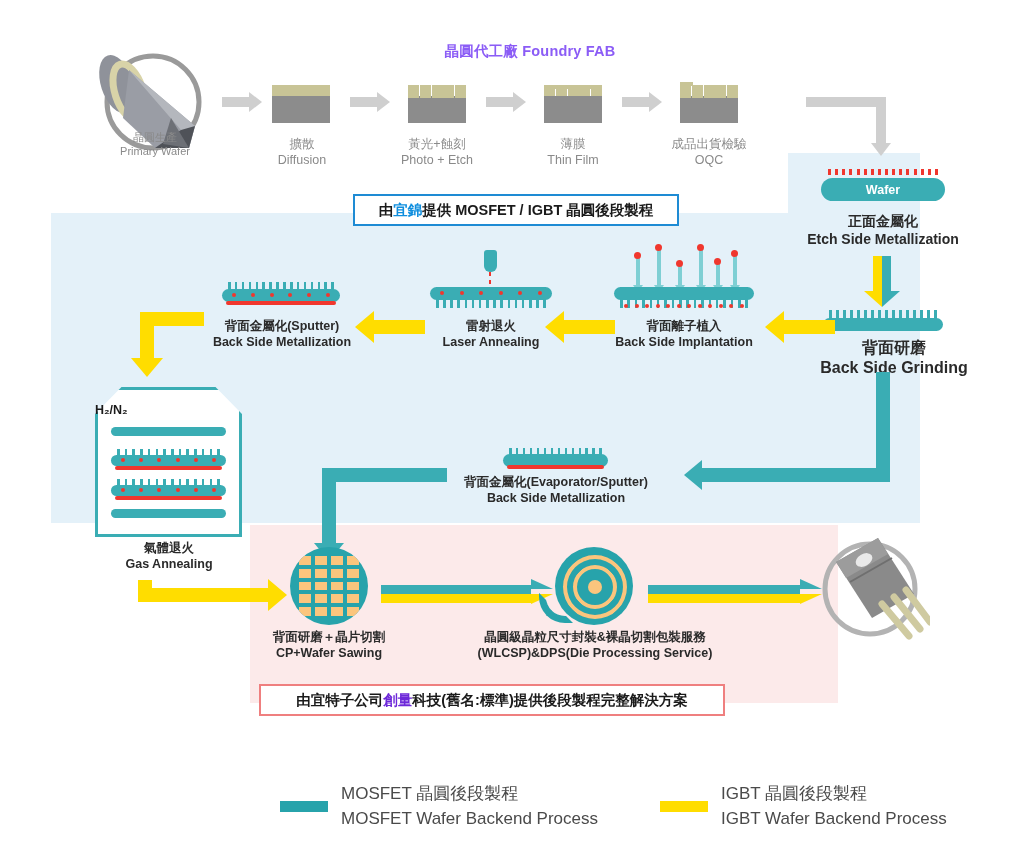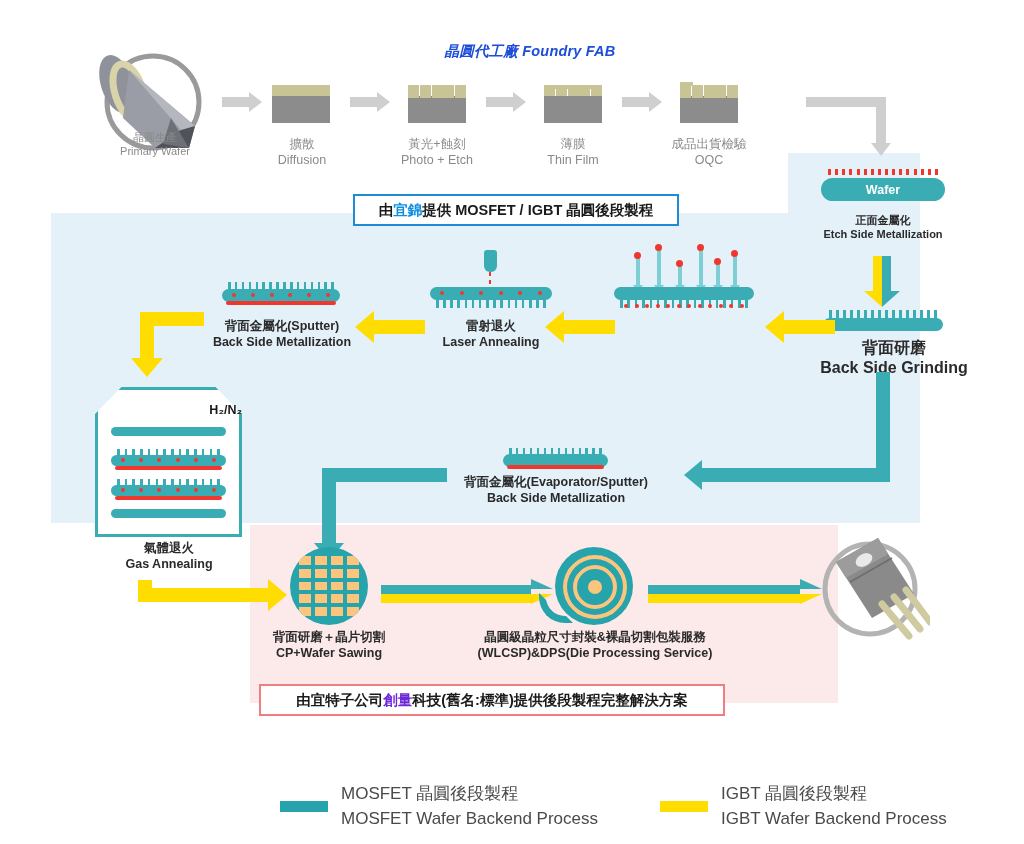--- a/index.html
+++ b/index.html
@@ -36,23 +36,22 @@
   
   .lbl { position: absolute; text-align: center; line-height: 1.28; }
   .lbl .zh { display: block; font-weight: bold; }
   .lbl .en { display: block; font-weight: bold; }
   .lbl.gray { color: #8a8a8a; }
   .lbl.gray .zh, .lbl.gray .en { font-weight: normal; }
   .lbl.dark { color: #2a2a2a; }
 
   .fab-title {
     position: absolute; left: 380px; top: 42px; width: 300px;
-    text-align: center; font-weight: bold; font-size: 14.5px; color: #1d4ed8;
+    text-align: center; font-weight: bold; font-size: 14.5px; color: #8b5cf6;
     letter-spacing: .2px;
-    font-style: italic;
   }
 
   
   .caption-box {
     position: absolute; display: flex; align-items: center; justify-content: center;
     background: #ffffff; font-weight: bold; white-space: nowrap;
   }
   .cap-blue {
     left: 353px; top: 194px; width: 326px; height: 32px;
     border: 2px solid #1e8bd4; font-size: 14.5px; color: #1a1a1a;
@@ -123,21 +122,21 @@
   
   .furnace {
     position: absolute; left: 95px; top: 387px; width: 147px; height: 150px;
   }
   .furnace .shell {
     position: absolute; inset: 0; background: #ffffff;
     border: 3px solid #3aadb4;
     clip-path: polygon(0% 18%, 18% 0%, 82% 0%, 100% 18%, 100% 100%, 0% 100%);
   }
   .furnace .gas {
-    position: absolute; left: 0; top: 16px; width: 100%; text-align: right;
+    position: absolute; left: 0; top: 16px; width: 100%; text-align: left;
     font-size: 12.5px; font-weight: bold; color: #1a1a1a;
   }
   .furnace .plain {
     position: absolute; left: 16px; width: 115px; height: 9px;
     background: #3aadb4; border-radius: 5px;
   }
 
   
   .cpwafer {
     position: absolute; left: 290px; top: 547px; width: 78px; height: 78px;
@@ -321,21 +320,21 @@
       <i></i>
       <i></i>
       <i></i>
       <i></i>
       <i></i>
       <i></i>
       <i></i>
       <i></i>
   </div>
   <div class="waferpill">Wafer</div>
-  <div class="lbl dark" style="left:783px; top:213px; width:200px; font-size:11px;">
+  <div class="lbl dark" style="left:783px; top:213px; width:200px; font-size:14px;">
     <span class="zh">正面金屬化</span>
     <span class="en">Etch Side Metallization</span>
   </div>
 
   <div style="position:absolute;left:873px;top:256px;width:9px;height:36px;background:#ffdd00;"></div>
   <div style="position:absolute;left:882px;top:256px;width:9px;height:36px;background:#3aadb4;"></div>
   <div style="position:absolute;left:864px;top:291px;width:0;height:0;border-left:18px solid transparent;border-right:0 solid transparent;border-top:16px solid #ffdd00;"></div>
   <div style="position:absolute;left:882px;top:291px;width:0;height:0;border-right:18px solid transparent;border-left:0 solid transparent;border-top:16px solid #3aadb4;"></div>
 
   <div class="waferslab" style="left:823px; top:310px; width:120px; height:22px;">
@@ -419,20 +418,24 @@
         <i></i>
         <i></i>
         <i></i>
         <i></i>
         <i></i>
         <i></i>
         <i></i>
         <i></i>
       </div>
   </div>
+  <div class="lbl dark" style="left:594px; top:318px; width:180px; font-size:12.5px;">
+    <span class="zh">背面離子植入</span>
+    <span class="en">Back Side Implantation</span>
+  </div>
 
   <div class="yarrow" style="left:545px; top:311px; width:70px; height:32px;">
     <div class="shaft" style="left:19px; top:9px; width:51px; height:14px;"></div>
     <div class="head yhead-left" style="left:0; top:0;"></div>
   </div>
 
   <div class="nozzle"></div>
   <div class="beam"></div>
   <div class="beamtip"></div>
   <div class="waferslab" style="left:430px; top:287px; width:122px; height:22px;">

